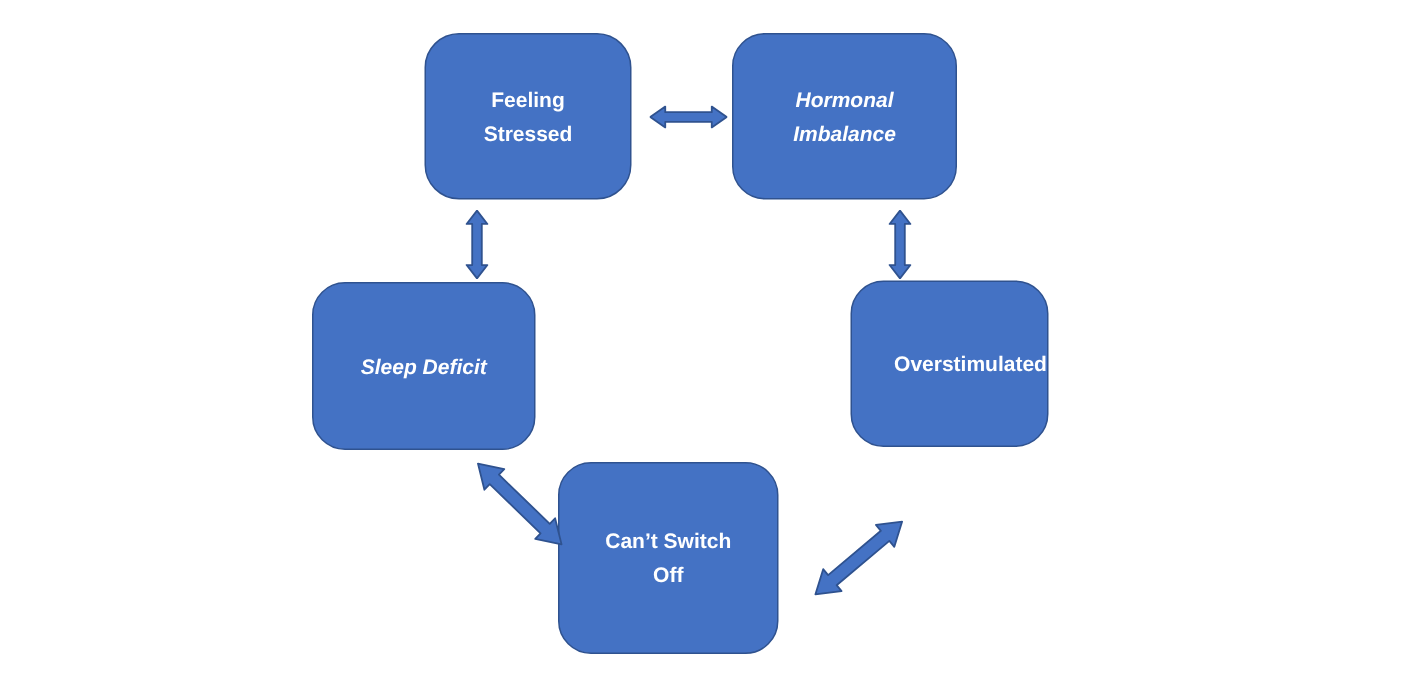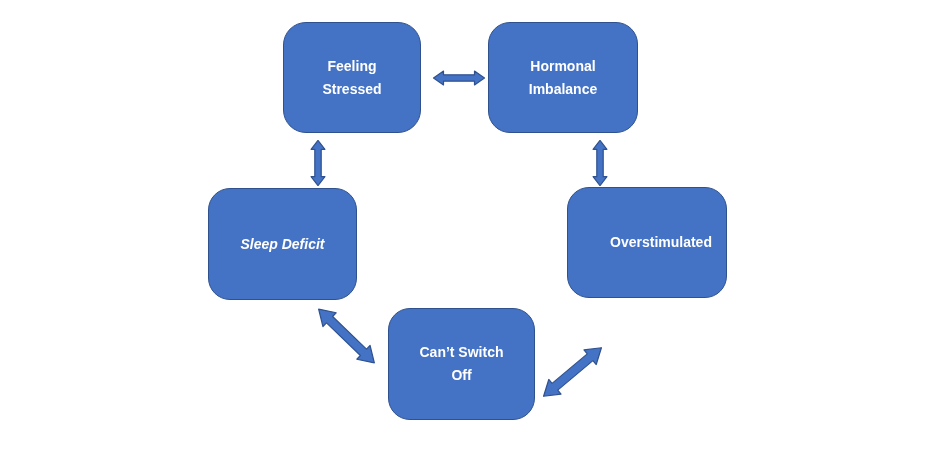--- a/index.html
+++ b/index.html
@@ -32,24 +32,24 @@
     font-weight: 700;
     line-height: 23px;
     text-align: center;
     white-space: pre-line;
     display: flex;
     align-items: center;
     justify-content: center;
   }
 
   .node-feeling-stressed   { left: 283px; top: 22px;  width: 138px; height: 111px; border-radius: 23px; }
-  .node-hormonal-imbalance { left: 488px; top: 22px;  width: 150px; height: 111px; }
+  .node-hormonal-imbalance { left: 488px; top: 22px;  width: 150px; height: 111px; font-style: italic; }
   .node-sleep-deficit      { left: 208px; top: 188px; width: 149px; height: 112px; font-style: italic; }
-  .node-overstimulated     { left: 567px; top: 187px; width: 160px; height: 111px; padding-left: 28px; }
-  .node-cant-switch-off    { left: 388px; top: 308px; width: 147px; height: 112px; }
+  .node-overstimulated     { left: 567px; top: 187px; width: 132px; height: 111px; padding-left: 28px; }
+  .node-cant-switch-off    { left: 372px; top: 308px; width: 147px; height: 128px; }
 
   .arrow { position: absolute; }
   .arrow svg { display: block; width: 100%; height: 100%; }
   .arrow polygon {
     fill: var(--arrow-fill);
     stroke: var(--arrow-border);
     stroke-width: 1.2;
     stroke-linejoin: round;
     vector-effect: non-scaling-stroke;
   }

